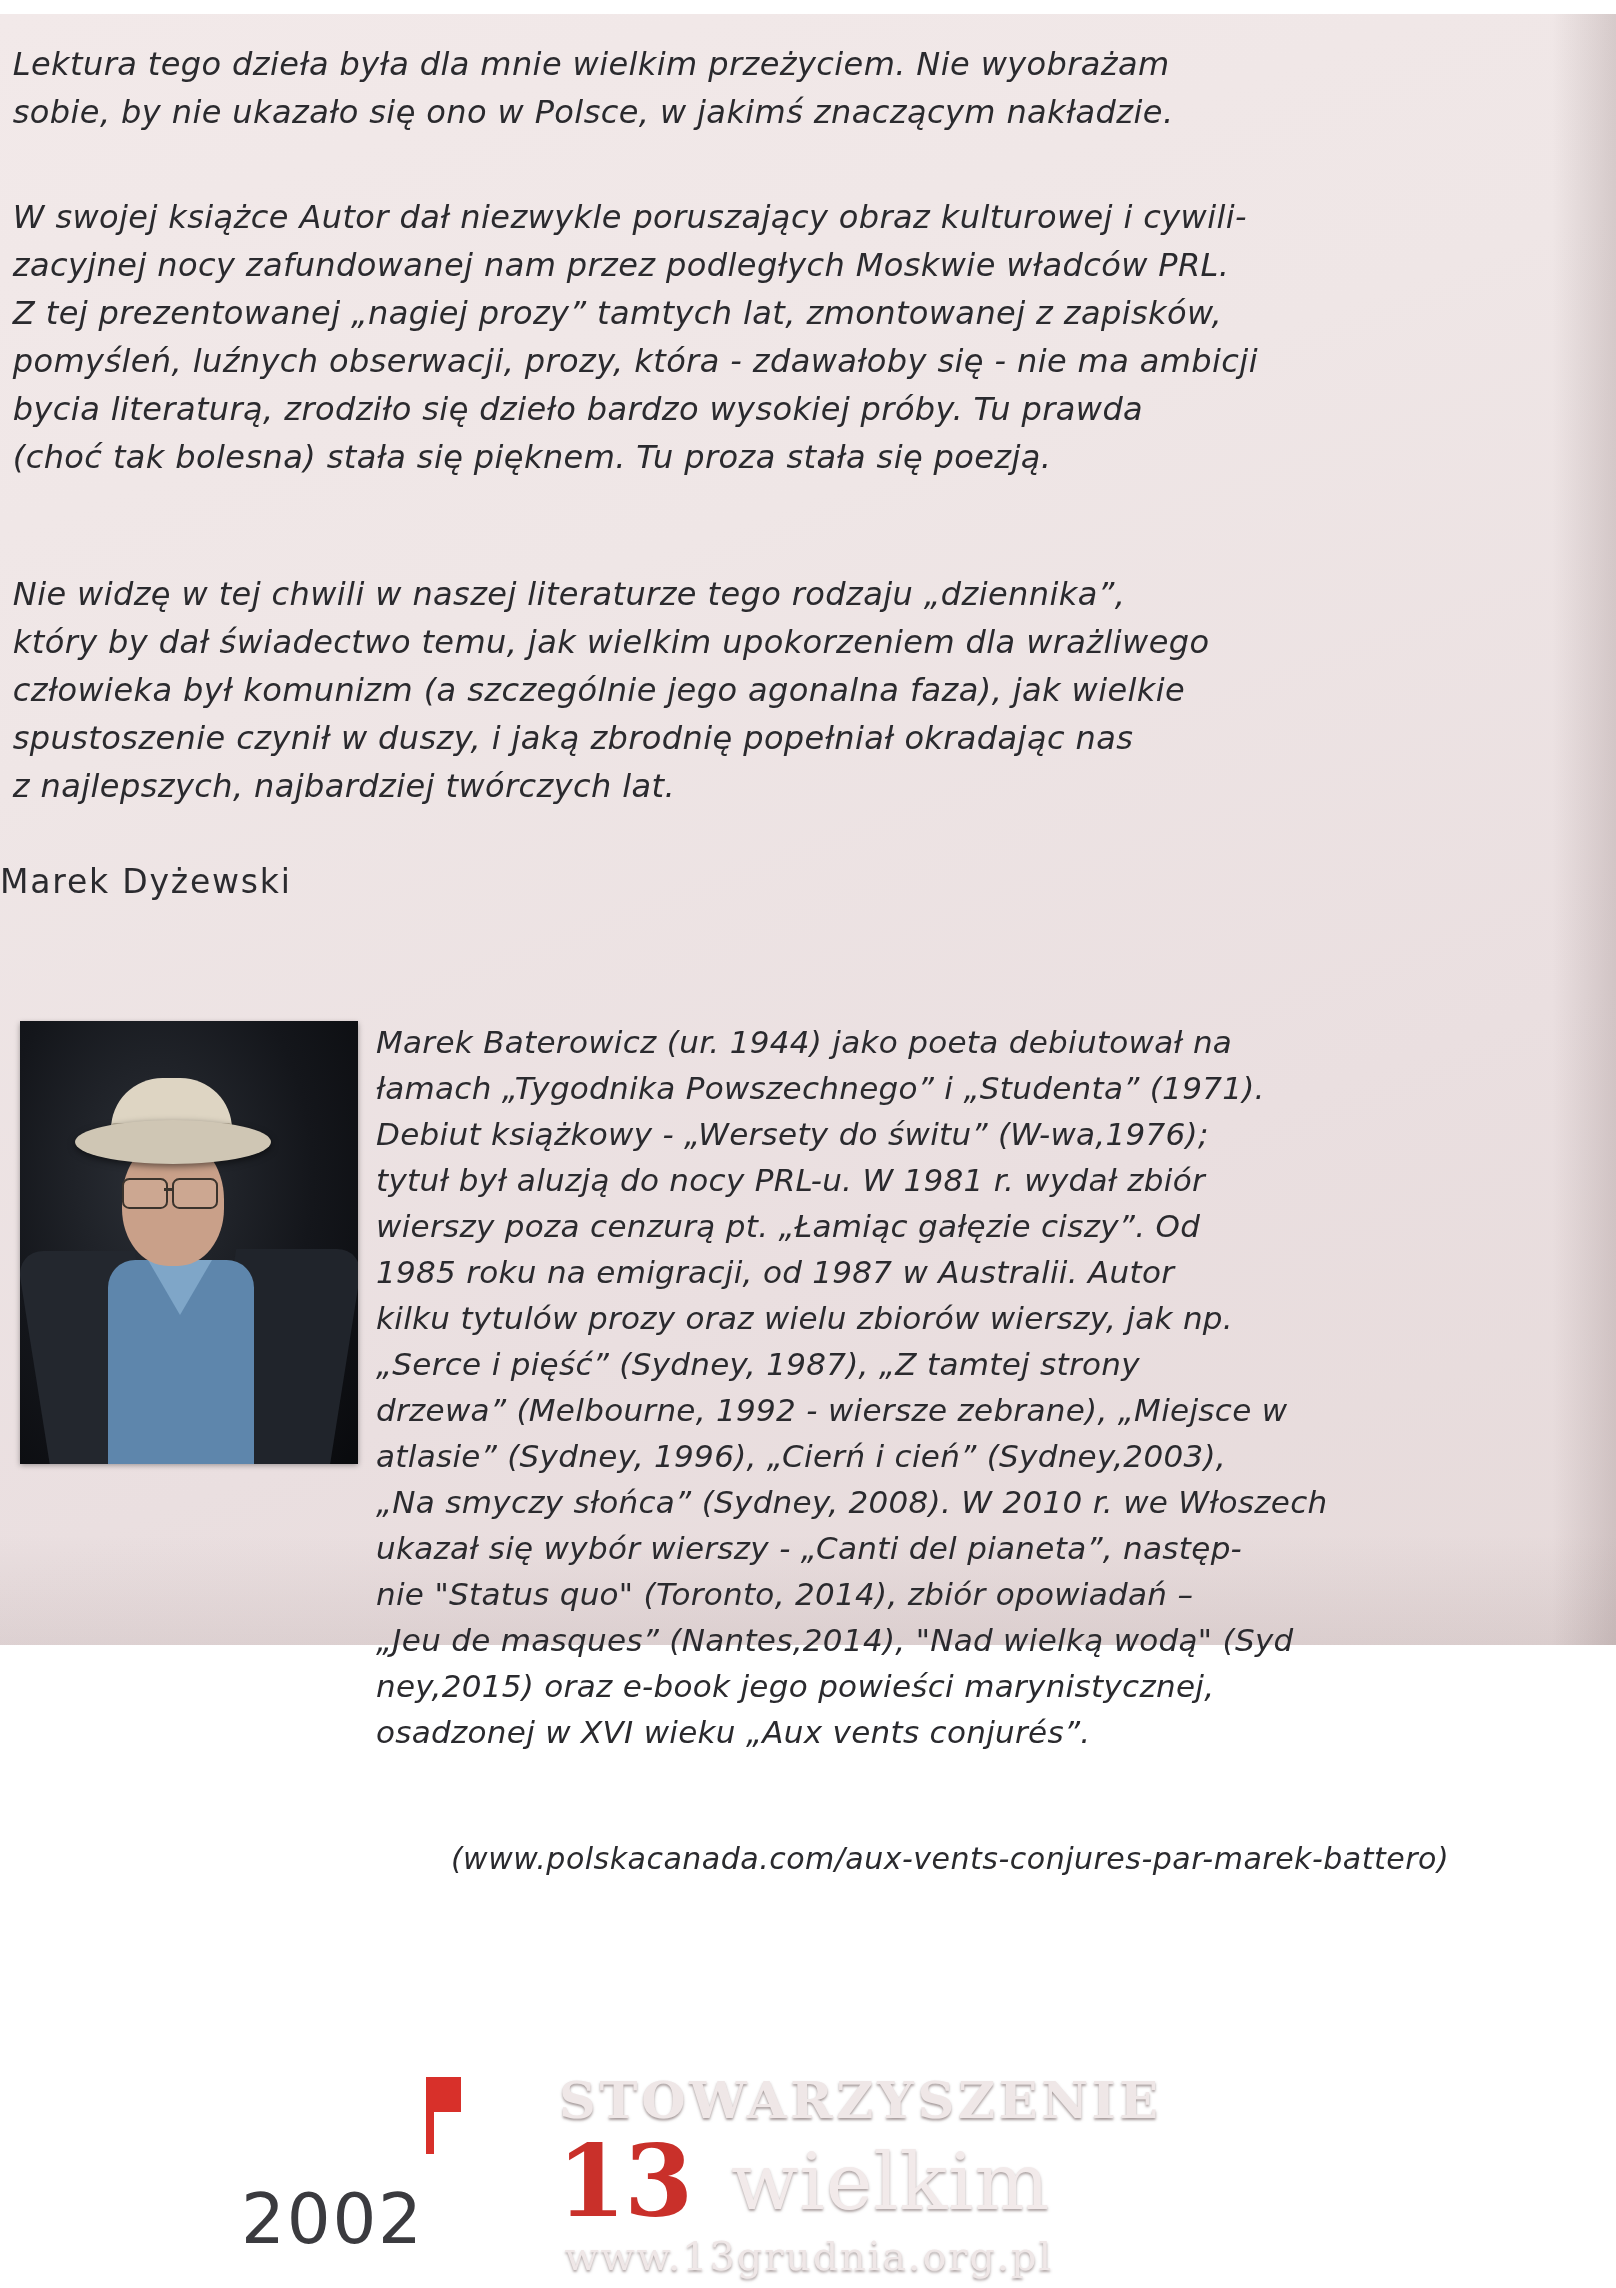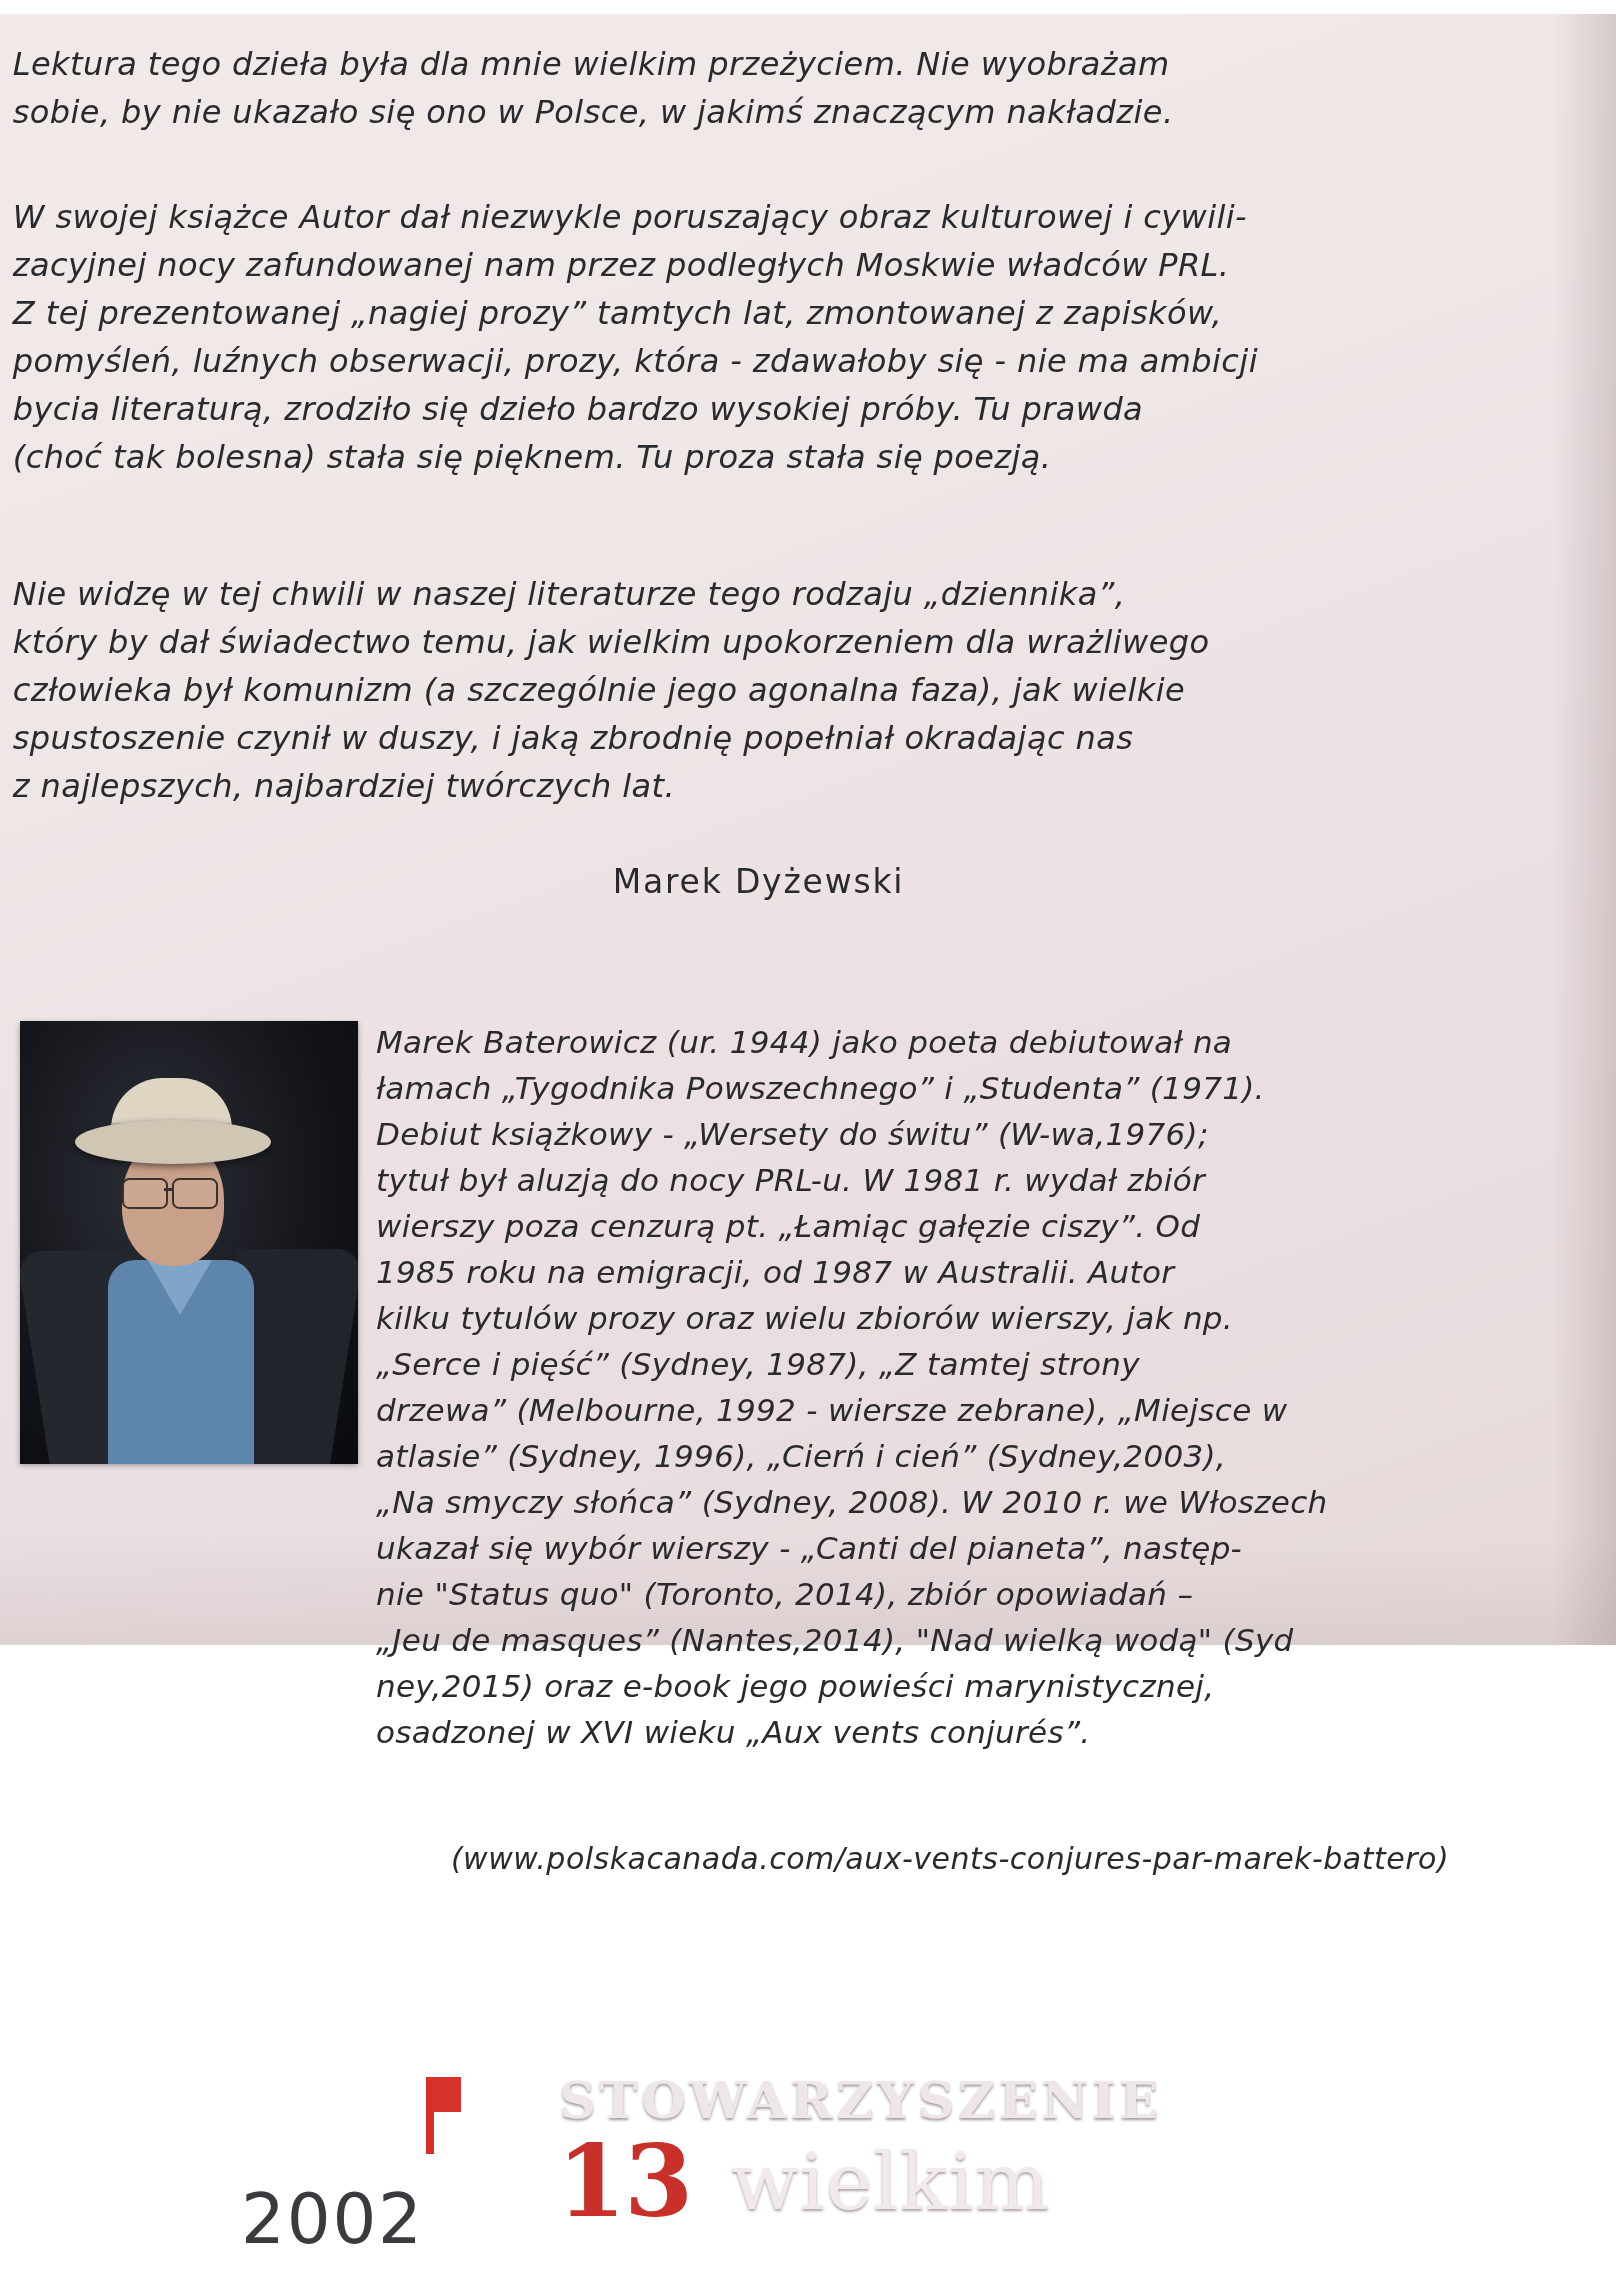--- a/index.html
+++ b/index.html
@@ -56,21 +56,21 @@
   }
   #blurb-p1 { top: 25.6px; }
   #blurb-p2 { top: 179px; }
   #blurb-p3 { top: 556px; }
 
   #reviewer {
     position: absolute;
     top: 848px;
     left: 0;
     width: 1517px;
-    text-align: center;
+    text-align: left;
     font-size: 33px;
     color: #2b2b2f;
     font-family: "DejaVu Sans", sans-serif;
     letter-spacing: 1.8px;
   }
 
   
   #author-photo {
     position: absolute;
     left: 20px;
@@ -336,16 +336,17 @@
 
   <div id="logo-solidarni">
     <div class="flag"></div>
     <div class="year">2002</div>
   </div>
 
   <div id="logo-13grudnia">
     <div class="assoc">STOWARZYSZENIE</div>
     <div class="thirteen">13</div>
     <div class="grudnia">wielkim</div>
+    <div class="site">www.13grudnia.org.pl</div>
   </div>
 
 </div>
 
 
 </body></html>

